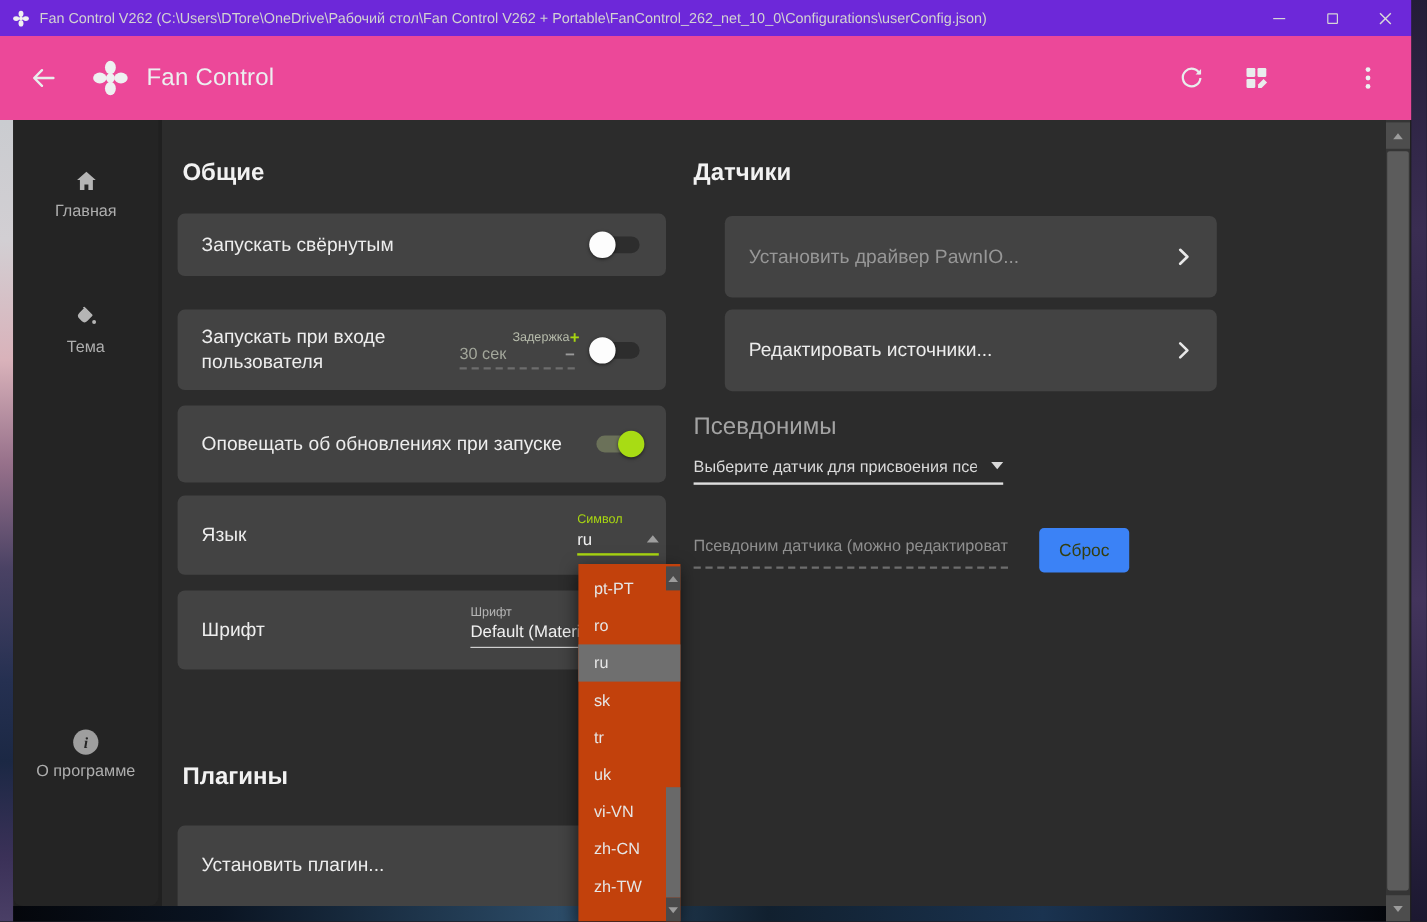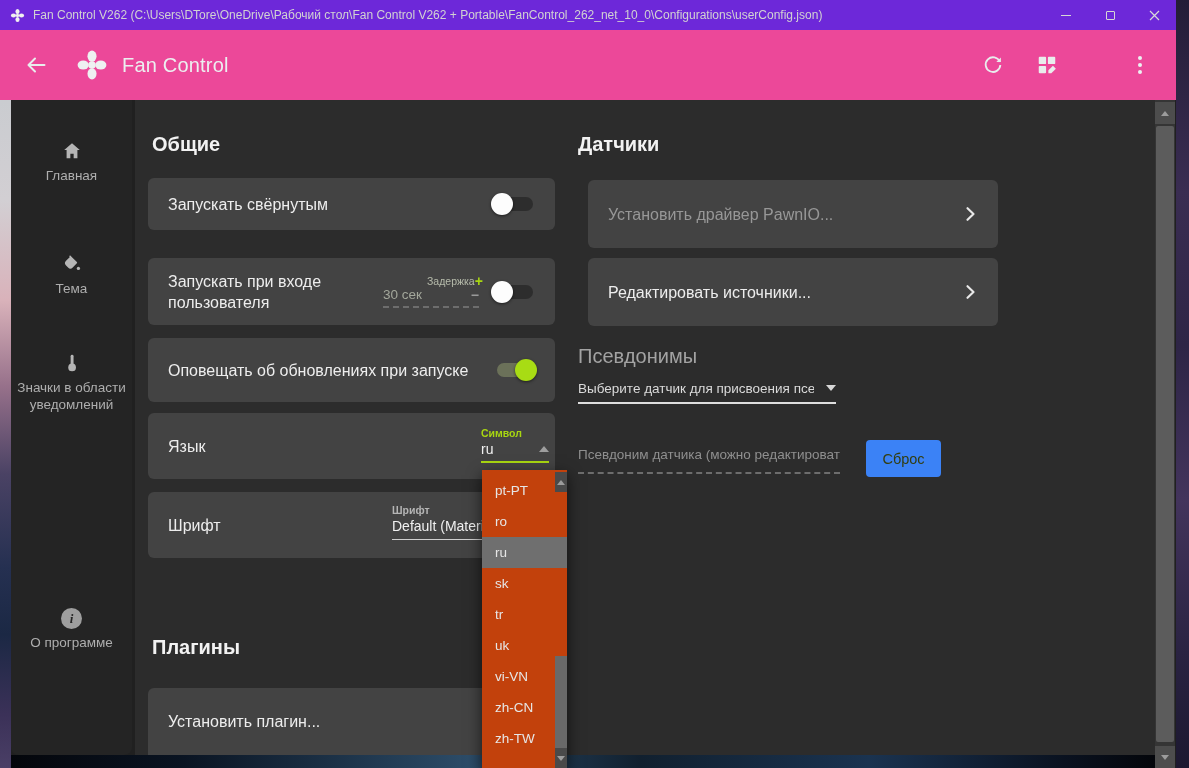--- a/index.html
+++ b/index.html
@@ -82,21 +82,21 @@
   .h-sensors { left:443px; top:33px; }
   .subheading { position:absolute; left:443px; top:245px; font-size:20px; color:#a3a3a3; }
 
   .card {
     position:absolute; background:#434343; border-radius:6px;
     display:flex; align-items:center; padding:0 18px 0 20px;
   }
   .card .lbl { font-size:16px; color:#ededed; line-height:21px; }
   .card .lbl.disabled { color:#979797; }
   .colL { left:13px; width:407px; }
-  .colR { left:453px; width:410px;justify-content:flex-end; }
+  .colR { left:469px; width:410px;justify-content:flex-end; }
   .c1 { top:78px; height:52px; }
   .c2 { top:158px; height:67px; }
   .c3 { top:238px; height:64px; }
   .c4 { top:313px; height:66px; }
   .c5 { top:392px; height:66px; }
   .c6 { top:588px; height:67px; border-radius:6px 6px 0 0; }
   .cA { top:80px;  height:68px; }
   .cB { top:158px; height:68px; }
   .spacer { flex:1; }
 
@@ -110,21 +110,21 @@
   
   .delay { width:96px; margin-right:12px; border-bottom:2px dashed #6d6d6d; padding-bottom:4px; }
   .delay .row { display:flex; justify-content:space-between; align-items:center; }
   .dlabel { font-size:10.5px; color:#b6bbab;margin-left:44px; }
   .dvalue { font-size:13.5px; color:#a3a79b; }
   .plus  { font-size:14px; color:#a8d611; font-weight:bold; line-height:12px; }
   .minus { font-size:14px; color:#9a9a9a; font-weight:bold; line-height:12px; }
 
   
   .sel { position:absolute; }
-  .sel .flabel { display:block; font-size:10.5px; margin-bottom:2px;font-weight:bold; }
+  .sel .flabel { display:block; font-size:10.5px; margin-bottom:2px; }
   .sel .vrow { display:flex; align-items:center; justify-content:space-between; }
   .sel .fval { font-size:14px; color:#f0f0f0; white-space:nowrap; overflow:hidden; }
   .sel-lang { right:6px; top:14px; width:68px; border-bottom:2px solid #a8d611; padding-bottom:4px; }
   .sel-lang .flabel { color:#a8d611; }
   .sel-font { left:244px; top:12px; width:160px; border-bottom:1px solid #cfcfcf; padding-bottom:5px; overflow:hidden; }
   .sel-font .flabel { color:#b5b5b5; }
   .tri-up   { width:0; height:0; border-left:5px solid transparent; border-right:5px solid transparent; border-bottom:6px solid #9e9e9e; }
   .tri-down { width:0; height:0; border-left:5px solid transparent; border-right:5px solid transparent; border-top:6px solid #d8d8d8; }
 
   
@@ -257,29 +257,20 @@
       <div class="sb-item sb-theme">
         <svg class="sb-ic" width="22" height="22" viewBox="0 0 24 24">
           <g fill="#b5b5b5">
             <path d="M10.2 2.8l1.5 1.5 5.6 5.6a1 1 0 0 1 0 1.4l-4.5 4.5a3.6 3.6 0 0 1-5.1 0l-2.2-2.2a3.6 3.6 0 0 1 0-5.1l4.2-4.2-1-1z"></path>
             <circle cx="19" cy="16.8" r="1.8"></circle>
           </g>
         </svg>
         <div>Тема</div>
       </div>
 
-      <div class="sb-item sb-tray">
-        <svg class="sb-ic" width="22" height="22" viewBox="0 0 24 24">
-          <g fill="#b5b5b5">
-            <rect x="10.5" y="3" width="3.2" height="11" rx="1.6"></rect>
-            <circle cx="12.1" cy="16.8" r="4.2"></circle>
-          </g>
-        </svg>
-        <div>Значки в области уведомлений</div>
-      </div>
 
 
       <div class="sb-item sb-about">
         <div class="info-circle">i</div>
         <div>О программе</div>
       </div>
     </div>
 
     <div class="main">
       <div class="heading h-general">Общие</div>

